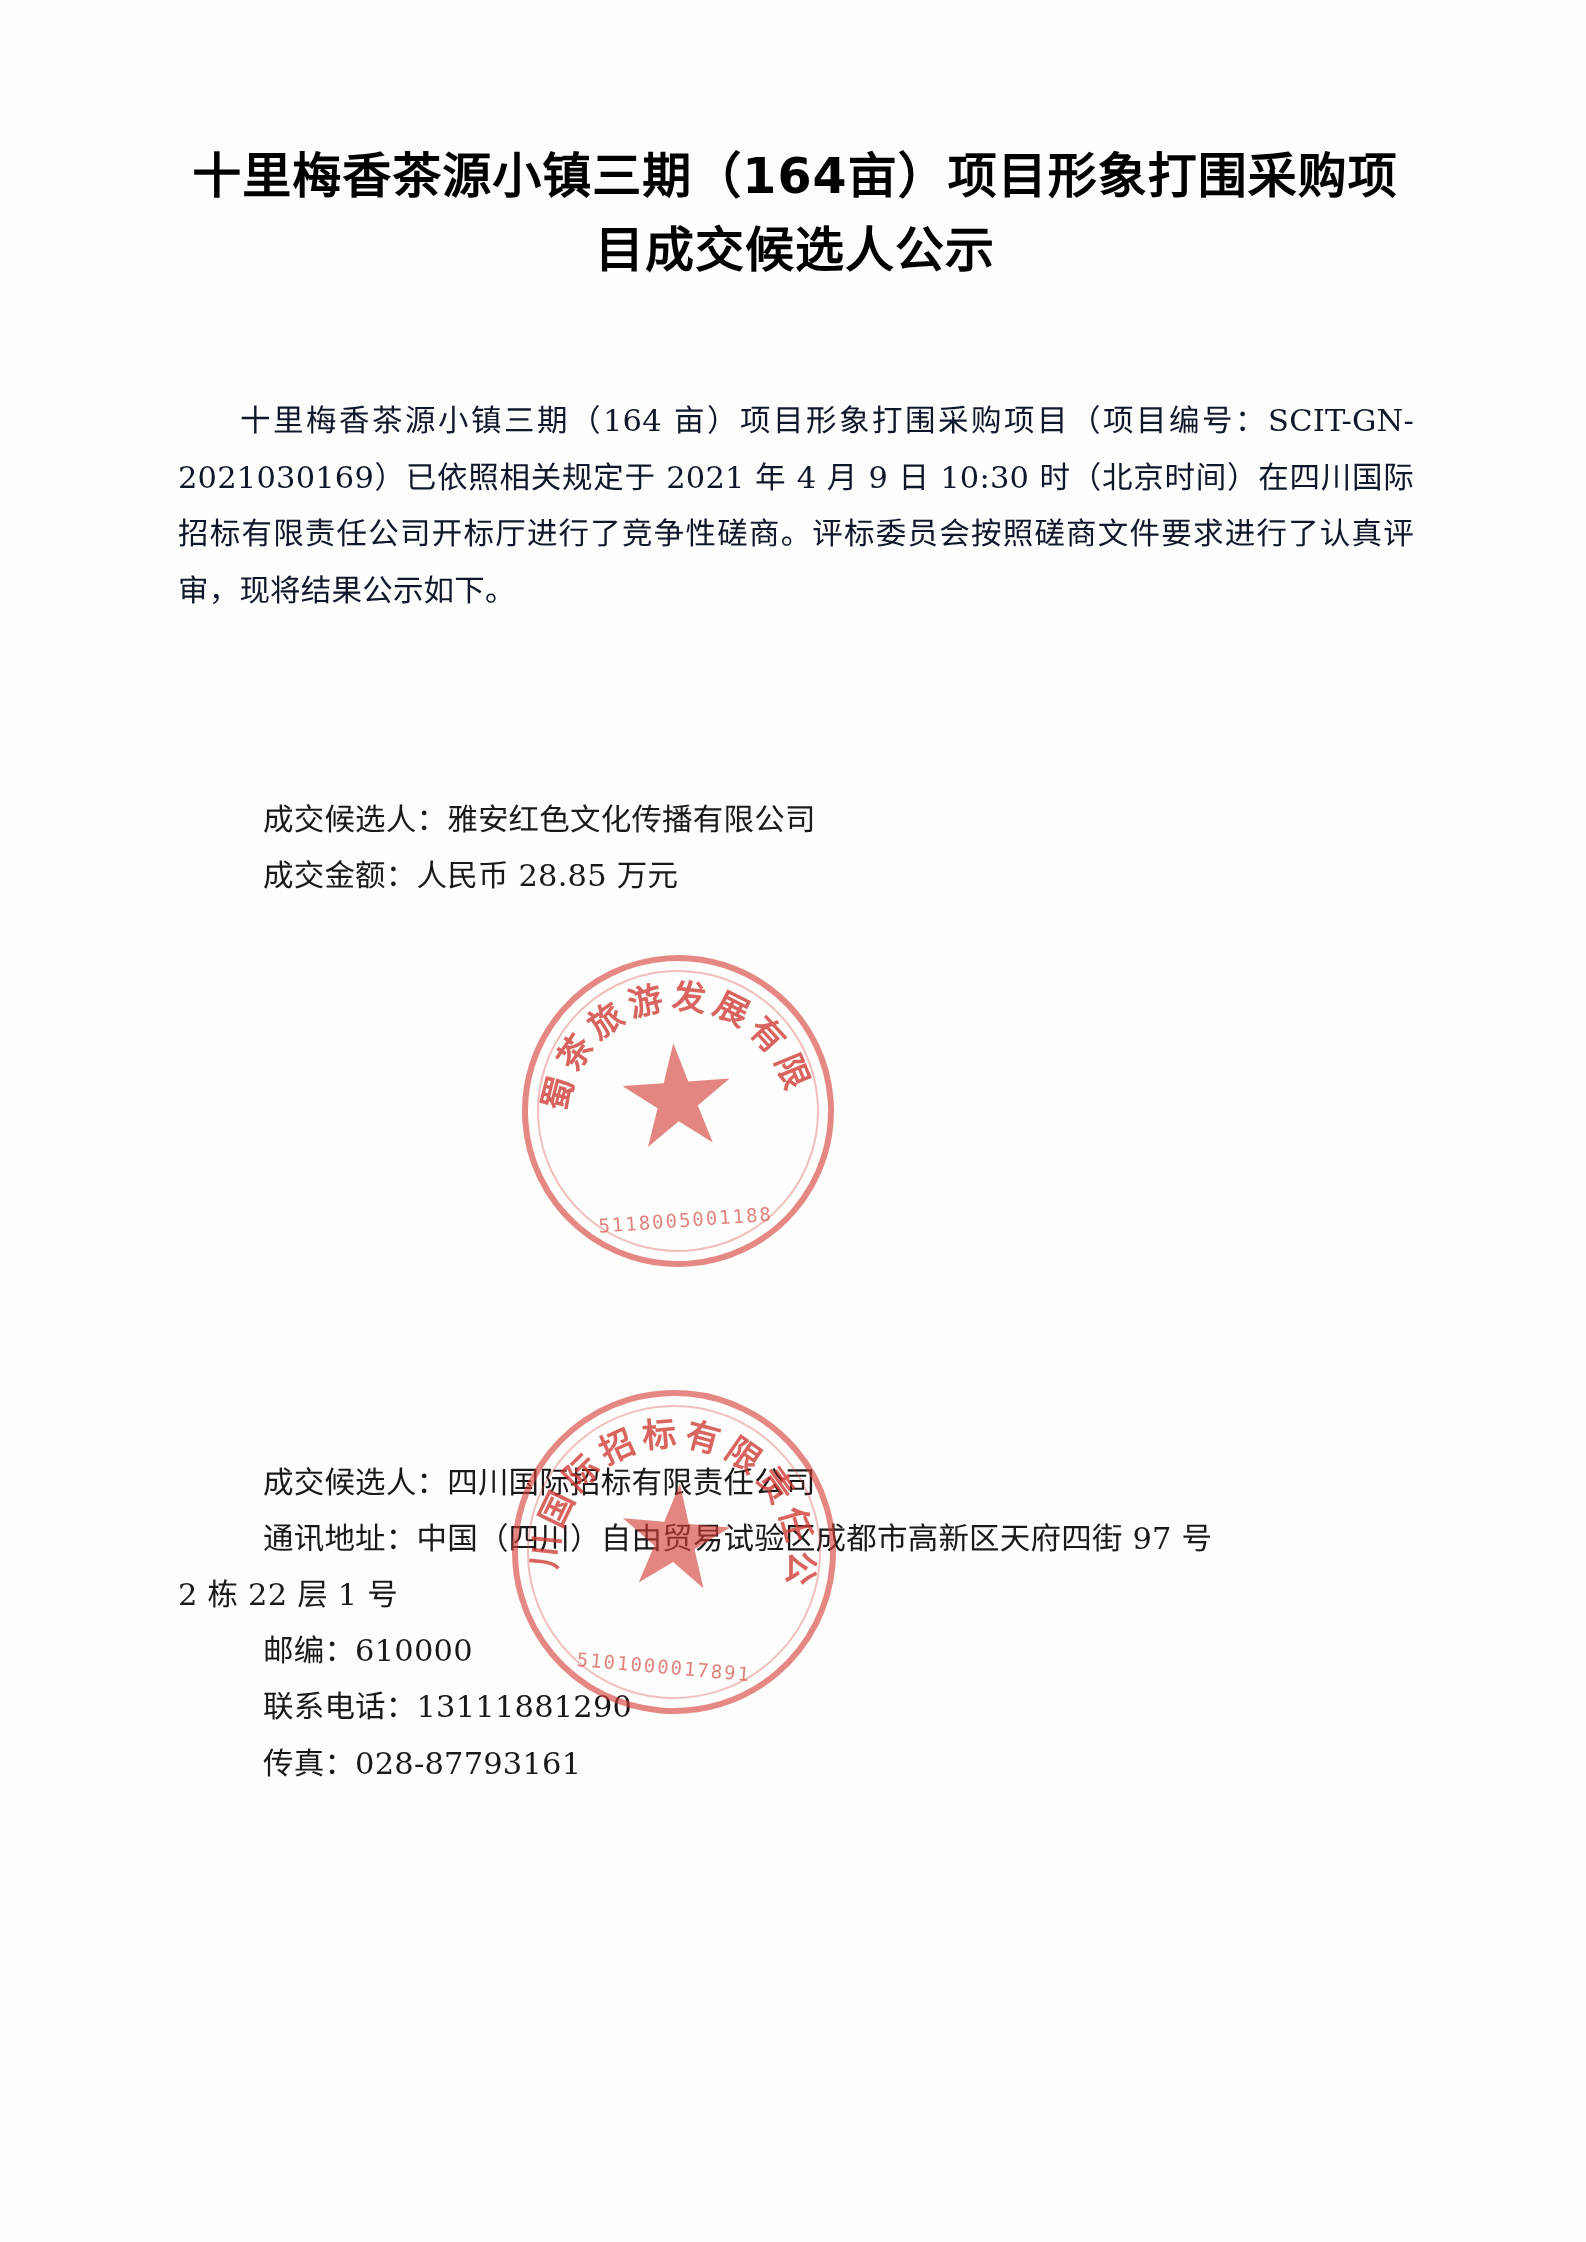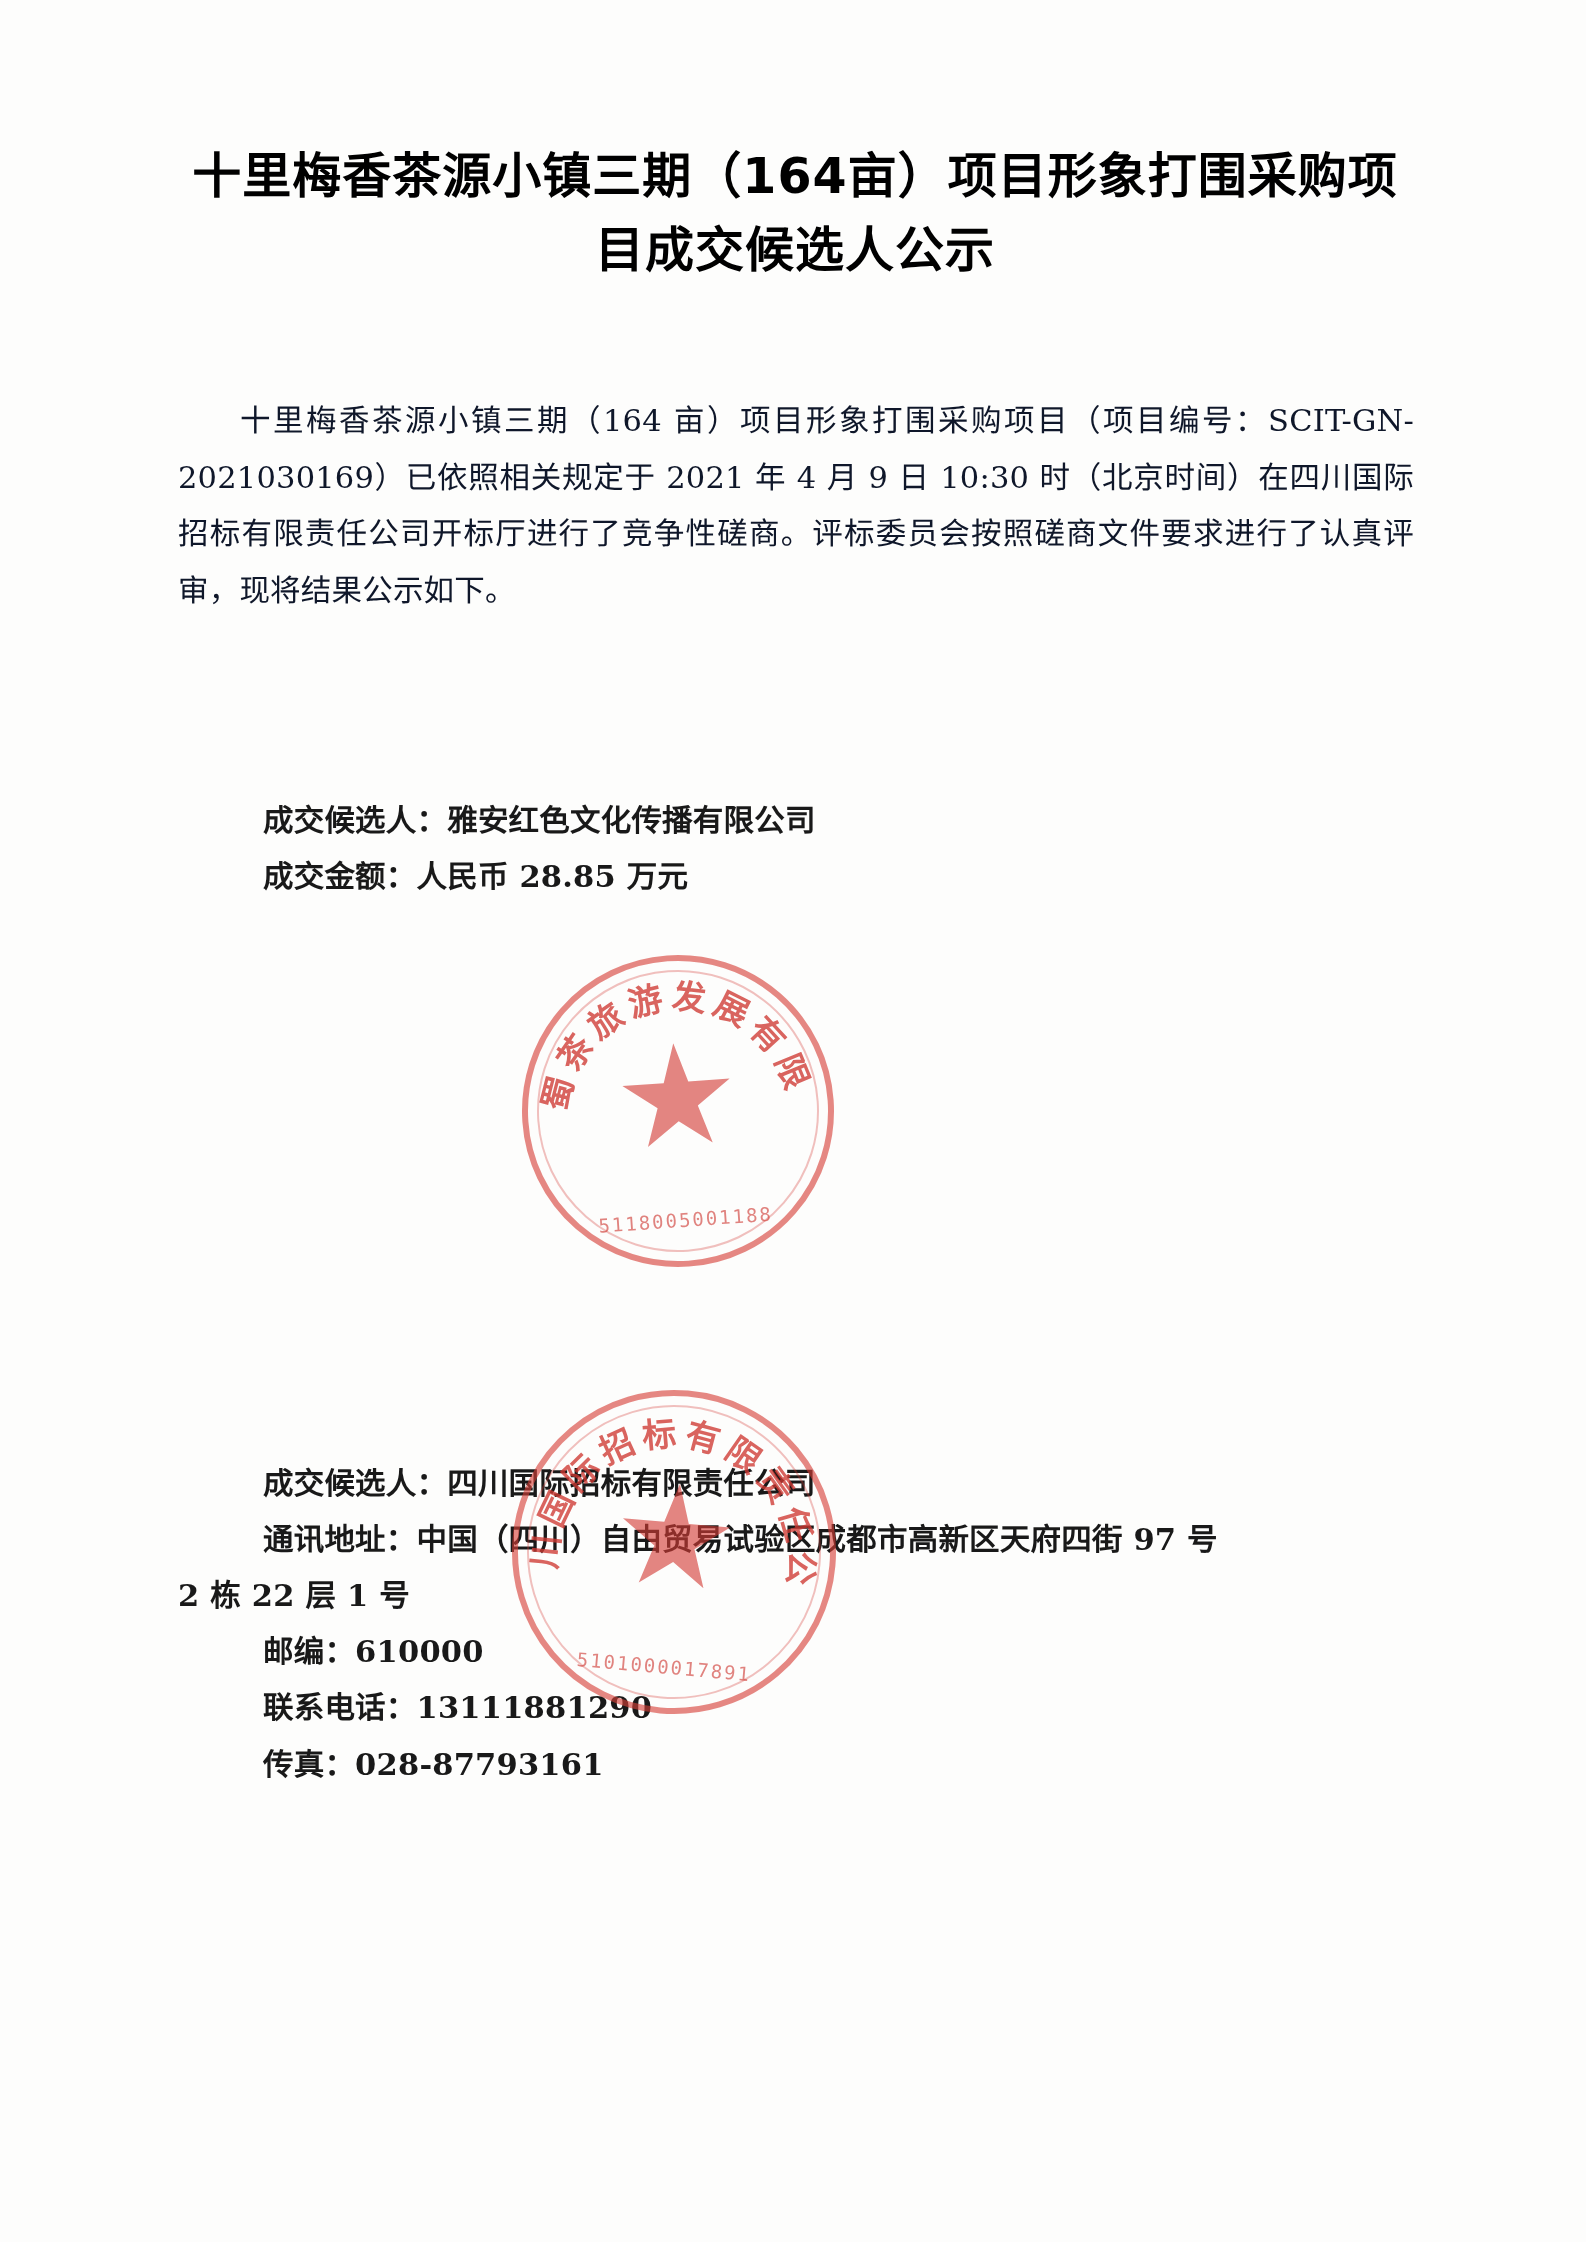--- a/index.html
+++ b/index.html
@@ -57,21 +57,20 @@
     left: 178px;
     width: 1240px;
     font-size: 30.5px;
     line-height: 1.84;
     color: #191919;
     letter-spacing: 0.2px;
   }
   .block .line {
     white-space: pre-wrap;
     padding-left: 85px;
-    font-weight: bold;
   }
   .block .line.hang {
     padding-left: 0;
     text-indent: 85px;
   }
   .block .line.nohang {
     padding-left: 0;
     text-indent: 0;
   }
 

